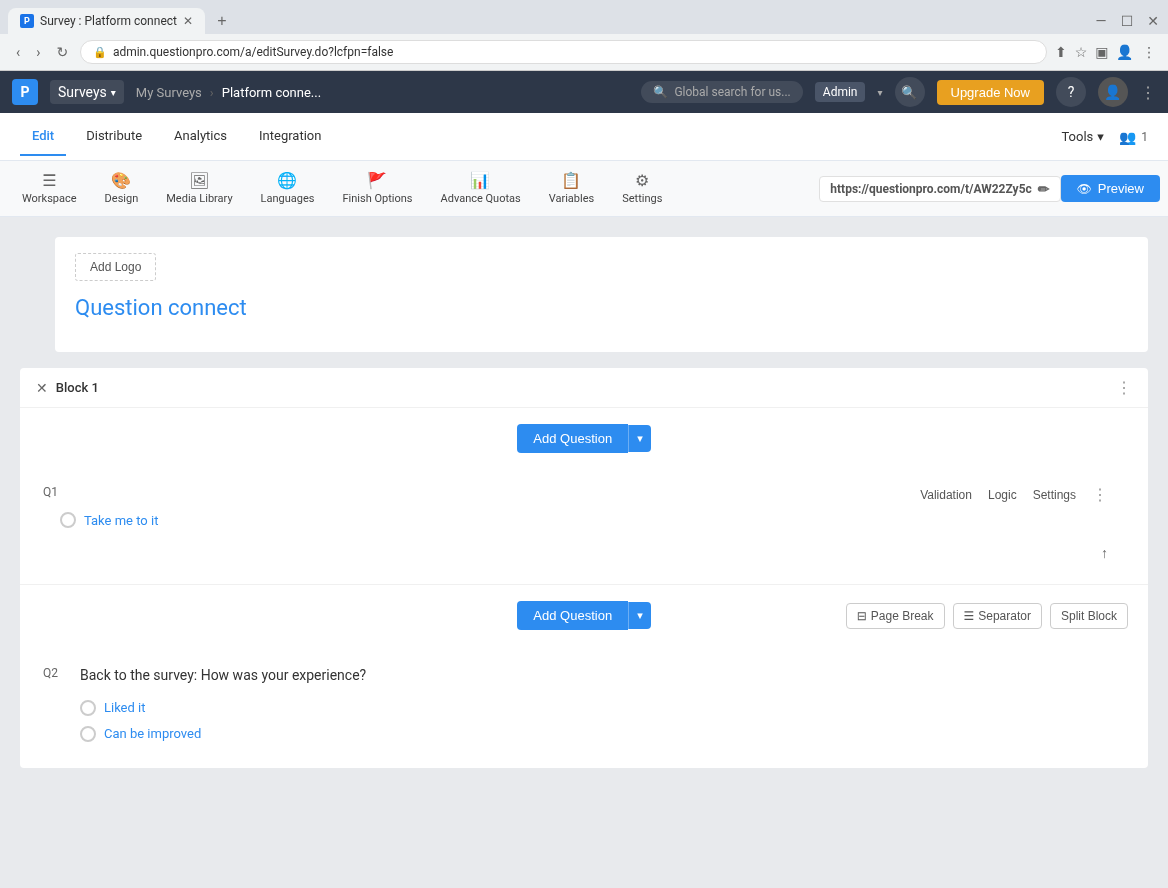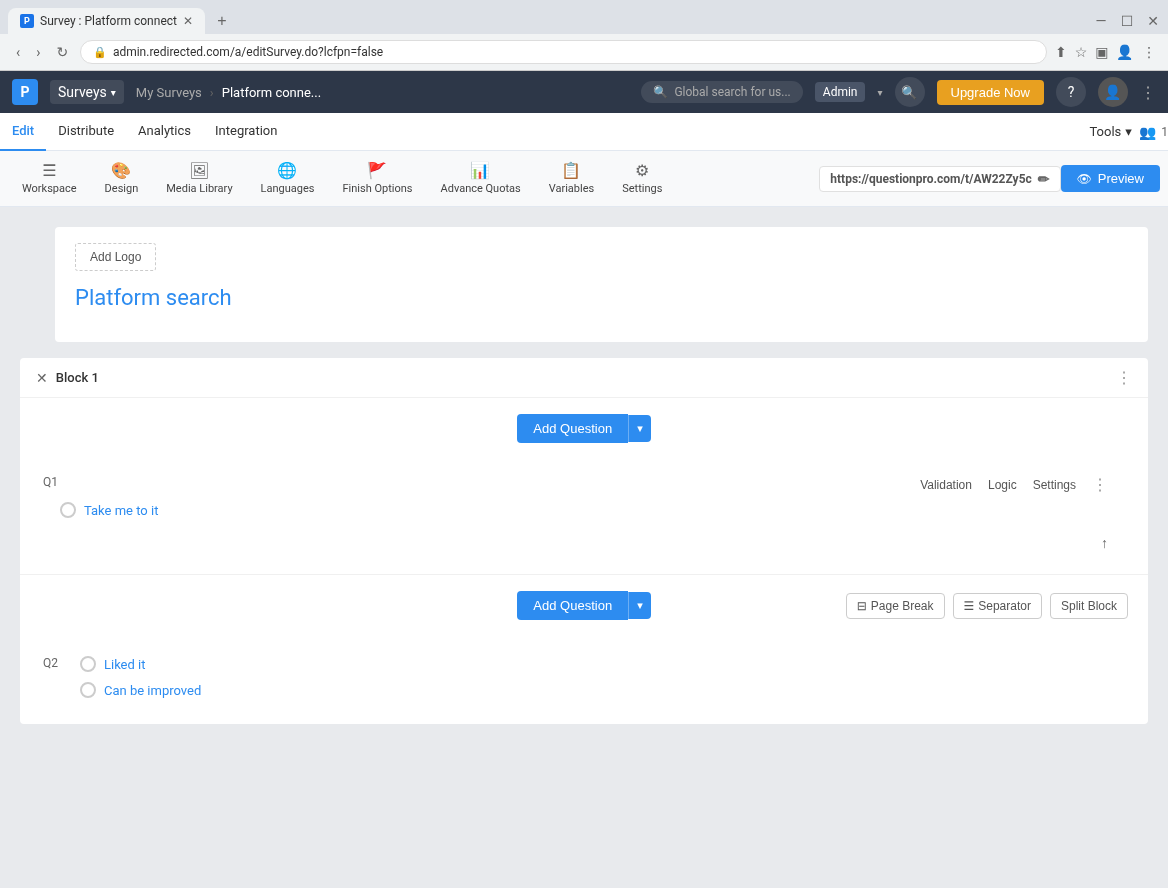--- a/index.html
+++ b/index.html
@@ -37,21 +37,21 @@
     .search-icon-nav { color: #aaa; }
     .admin-badge { background: #4a5568; color: white; padding: 3px 8px; border-radius: 4px; font-size: 12px; cursor: pointer; }
     .admin-chevron { color: #aaa; font-size: 10px; cursor: pointer; }
     .search-circle-btn { background: rgba(255,255,255,0.1); border-radius: 50%; width: 30px; height: 30px; display: flex; align-items: center; justify-content: center; color: white; cursor: pointer; }
     .upgrade-btn { background: #e8a020; color: white; padding: 5px 14px; border-radius: 4px; font-size: 13px; font-weight: 500; cursor: pointer; border: none; }
     .help-btn { background: rgba(255,255,255,0.1); border-radius: 50%; width: 30px; height: 30px; display: flex; align-items: center; justify-content: center; color: white; cursor: pointer; font-size: 14px; }
     .user-btn { background: #555; border-radius: 50%; width: 30px; height: 30px; display: flex; align-items: center; justify-content: center; color: white; cursor: pointer; font-size: 14px; }
     .more-btn { color: #aaa; cursor: pointer; font-size: 16px; }
 
     
-    .edit-navbar { background: white; border-bottom: 1px solid #e2e8f0; display: flex; align-items: center; padding: 0 0; height: 38px; gap: 0; }
+    .edit-navbar { background: white; border-bottom: 1px solid #e2e8f0; display: flex; align-items: center; padding: 0 20px; height: 48px; gap: 8px; }
     .edit-nav-item { padding: 0 12px; height: 38px; display: flex; align-items: center; font-size: 13px; color: #333; cursor: pointer; border-bottom: 2px solid transparent; }
     .edit-nav-item.active { color: #2d8cf0; border-bottom: 2px solid #2d8cf0; font-weight: 500; }
     .edit-nav-spacer { flex: 1; }
     .tools-btn { display: flex; align-items: center; gap: 4px; color: #333; font-size: 13px; cursor: pointer; padding: 0 8px; }
     .team-indicator { display: flex; align-items: center; gap: 4px; color: #666; font-size: 12px; }
     .team-icon { font-size: 14px; }
 
     
     .toolbar { background: #f8f9fa; border-bottom: 1px solid #e2e8f0; display: flex; align-items: center; padding: 0 8px; height: 56px; gap: 0; }
     .toolbar-item { display: flex; flex-direction: column; align-items: center; justify-content: center; gap: 2px; padding: 0 14px; height: 56px; cursor: pointer; color: #555; font-size: 11px; border-bottom: 2px solid transparent; }
@@ -124,21 +124,21 @@
       <span class="win-btn">✕</span>
     </div>
   </div>
 
   <div class="address-bar">
     <span class="nav-btn">‹</span>
     <span class="nav-btn">›</span>
     <span class="reload-btn">↻</span>
     <div class="url-bar">
       <span class="url-lock">🔒</span>
-      <span class="url-text">admin.redirected.com/a/editSurvey.do?lcfpn=false</span>
+      <span class="url-text">admin.questionpro.com/a/editSurvey.do?lcfpn=false</span>
     </div>
     <div class="address-actions">
       <span class="addr-icon">⬆</span>
       <span class="addr-icon">☆</span>
       <span class="addr-icon">▣</span>
       <span class="addr-icon">👤</span>
       <span class="addr-icon">⋮</span>
     </div>
   </div>
 </div>
@@ -235,21 +235,21 @@
     <span>Preview</span>
   </button>
 </div>
 
 <div class="main-content">
 
   <div class="survey-header-card">
     <div>
       <button class="add-logo-btn">Add Logo</button>
     </div>
-    <div class="survey-title">Platform search</div>
+    <div class="survey-title">Question connect</div>
   </div>
 
   <div class="block-container">
 
     <div class="block-header">
       <span class="block-collapse-btn">✕</span>
       <span class="block-title">Block 1</span>
       <span class="block-more-btn">⋮</span>
     </div>
 
@@ -292,20 +292,21 @@
           <span>Separator</span>
         </button>
         <button class="split-block-btn">
           <span>Split Block</span>
         </button>
       </div>
     </div>
 
     <div class="question-container" style="padding-left: 60px; padding-top: 20px;">
       <span class="question-number" style="left:8px; top:20px;">Q2</span>
+      <div class="question-text">Back to the survey: How was your experience?</div>
       <div class="option-row">
         <div class="radio-circle"></div>
         <span class="option-text">Liked it</span>
       </div>
       <div class="option-row">
         <div class="radio-circle"></div>
         <span class="option-text">Can be improved</span>
       </div>
     </div>
   </div>

